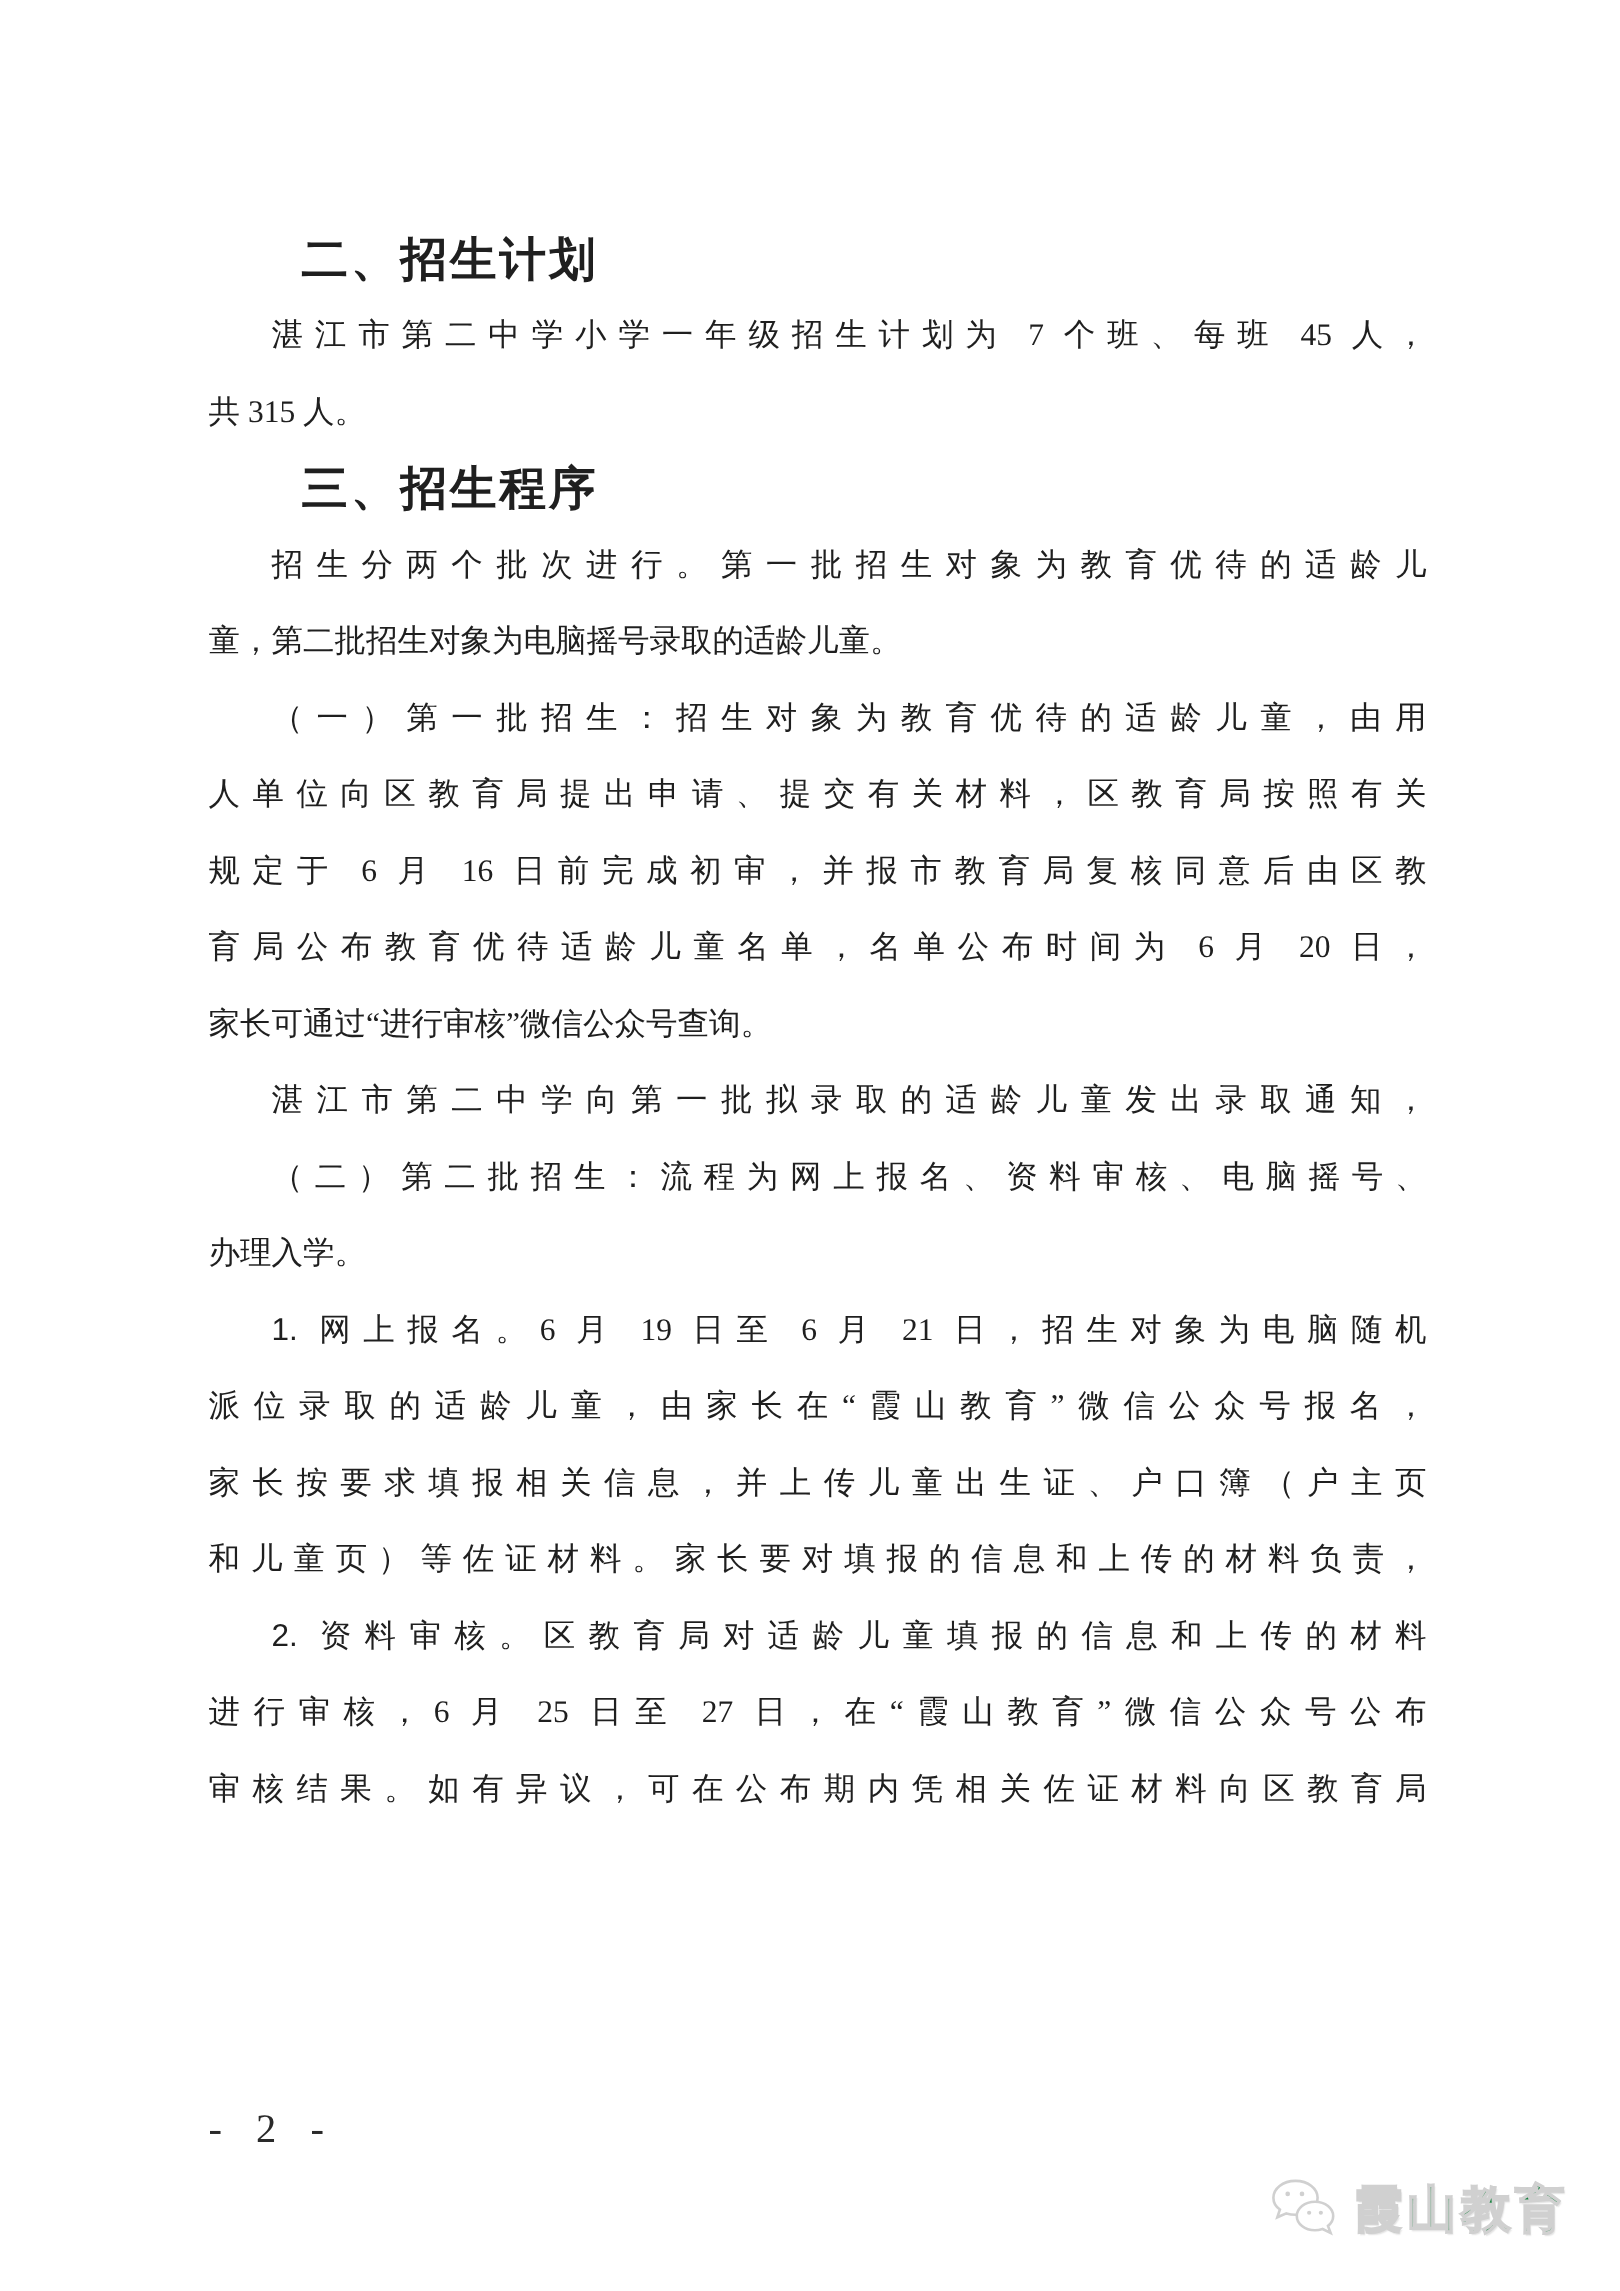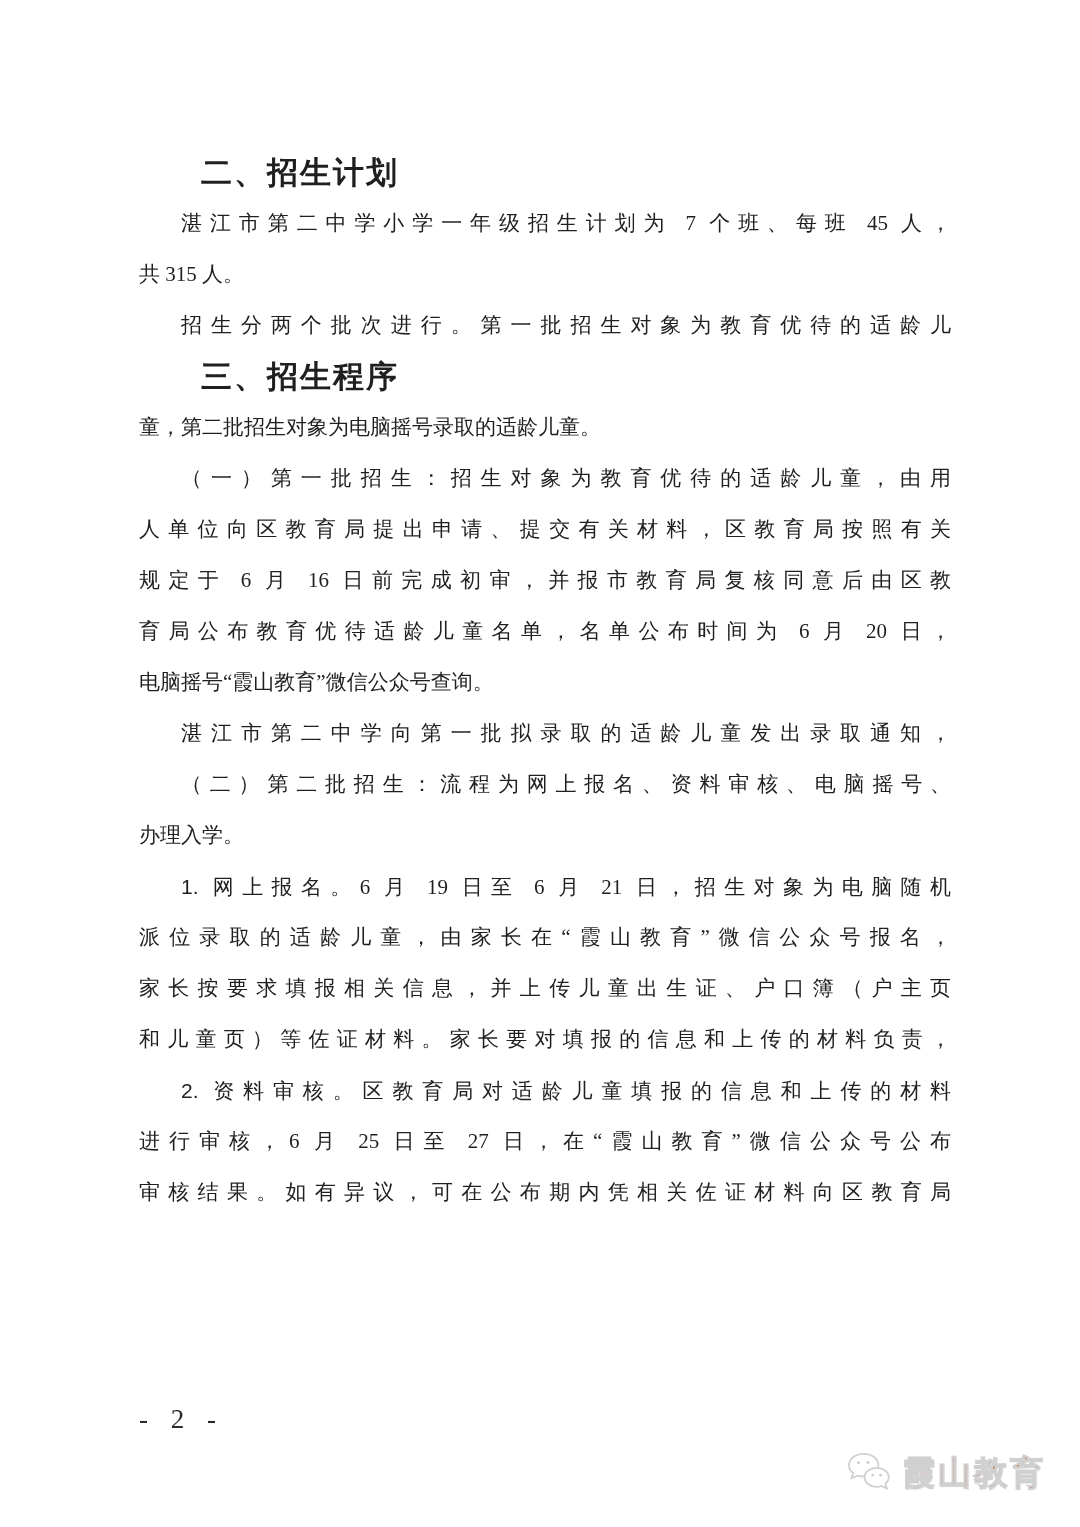--- a/index.html
+++ b/index.html
@@ -64,46 +64,46 @@
     right: 34px;
     display: flex;
     align-items: center;
     gap: 8px;
   }
   .wm-text {
     font-family: "Liberation Sans", "DejaVu Sans", sans-serif;
     font-size: 33px;
     font-weight: 700;
     letter-spacing: 3px;
-    color: #c2410c;
+    color: #15803d;
     -webkit-text-stroke: 1.2px #d0d0d0;
     text-shadow: 1px 1px 1px #e2e2e2;
   }
   .wm-icon {
     width: 52px;
     height: 46px;
   }
 </style>
 </head>
 <body>
 
 <div class="page">
 
   <div class="doc-body">
     <div class="line heading indent"><span>二、招生计划</span></div>
     <div class="line indent justify"><span>湛江市第二中学小学一年级招生计划为 7 个班、每班 45 人，</span></div>
     <div class="line"><span>共 315 人。</span></div>
+    <div class="line heading indent"><span>三、招生程序</span></div>
     <div class="line indent justify"><span>招生分两个批次进行。第一批招生对象为教育优待的适龄儿</span></div>
-    <div class="line heading indent"><span>三、招生程序</span></div>
     <div class="line"><span>童，第二批招生对象为电脑摇号录取的适龄儿童。</span></div>
     <div class="line indent justify"><span>（一）第一批招生：招生对象为教育优待的适龄儿童，由用</span></div>
     <div class="line justify"><span>人单位向区教育局提出申请、提交有关材料，区教育局按照有关</span></div>
     <div class="line justify"><span>规定于 6 月 16 日前完成初审，并报市教育局复核同意后由区教</span></div>
     <div class="line justify"><span>育局公布教育优待适龄儿童名单，名单公布时间为 6 月 20 日，</span></div>
-    <div class="line"><span>电脑摇号“霞山教育”微信公众号查询。</span></div>
+    <div class="line"><span>家长可通过“进行审核”微信公众号查询。</span></div>
     <div class="line indent justify"><span>湛江市第二中学向第一批拟录取的适龄儿童发出录取通知，</span></div>
     <div class="line indent justify"><span>（二）第二批招生：流程为网上报名、资料审核、电脑摇号、</span></div>
     <div class="line"><span>办理入学。</span></div>
     <div class="line indent justify"><span class="bold-prefix">1. 网上报名。</span><span>6 月 19 日至 6 月 21 日，招生对象为电脑随机</span></div>
     <div class="line justify"><span>派位录取的适龄儿童，由家长在“霞山教育”微信公众号报名，</span></div>
     <div class="line justify"><span>家长按要求填报相关信息，并上传儿童出生证、户口簿（户主页</span></div>
     <div class="line justify"><span>和儿童页）等佐证材料。家长要对填报的信息和上传的材料负责，</span></div>
     <div class="line indent justify"><span class="bold-prefix">2. 资料审核。</span><span>区教育局对适龄儿童填报的信息和上传的材料</span></div>
     <div class="line justify"><span>进行审核，6 月 25 日至 27 日，在“霞山教育”微信公众号公布</span></div>
     <div class="line justify"><span>审核结果。如有异议，可在公布期内凭相关佐证材料向区教育局</span></div>

